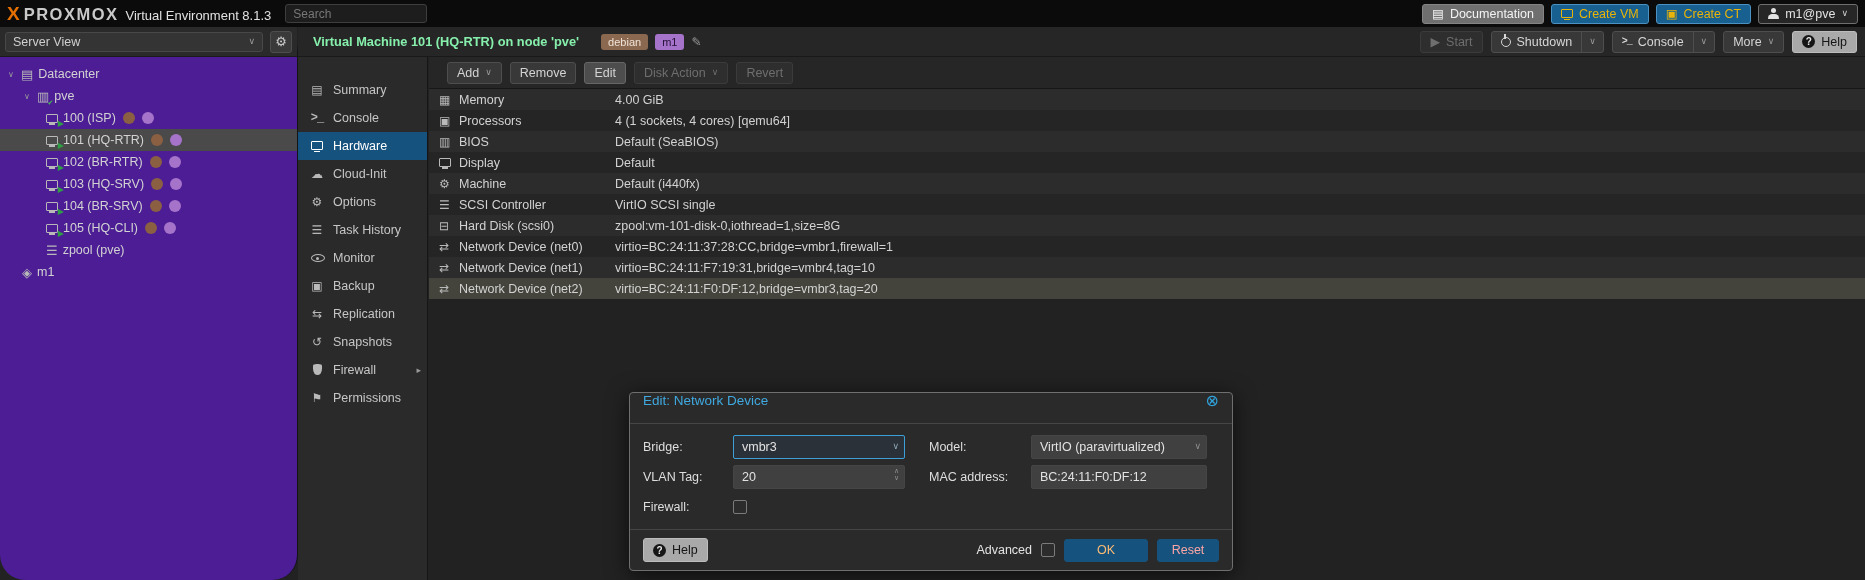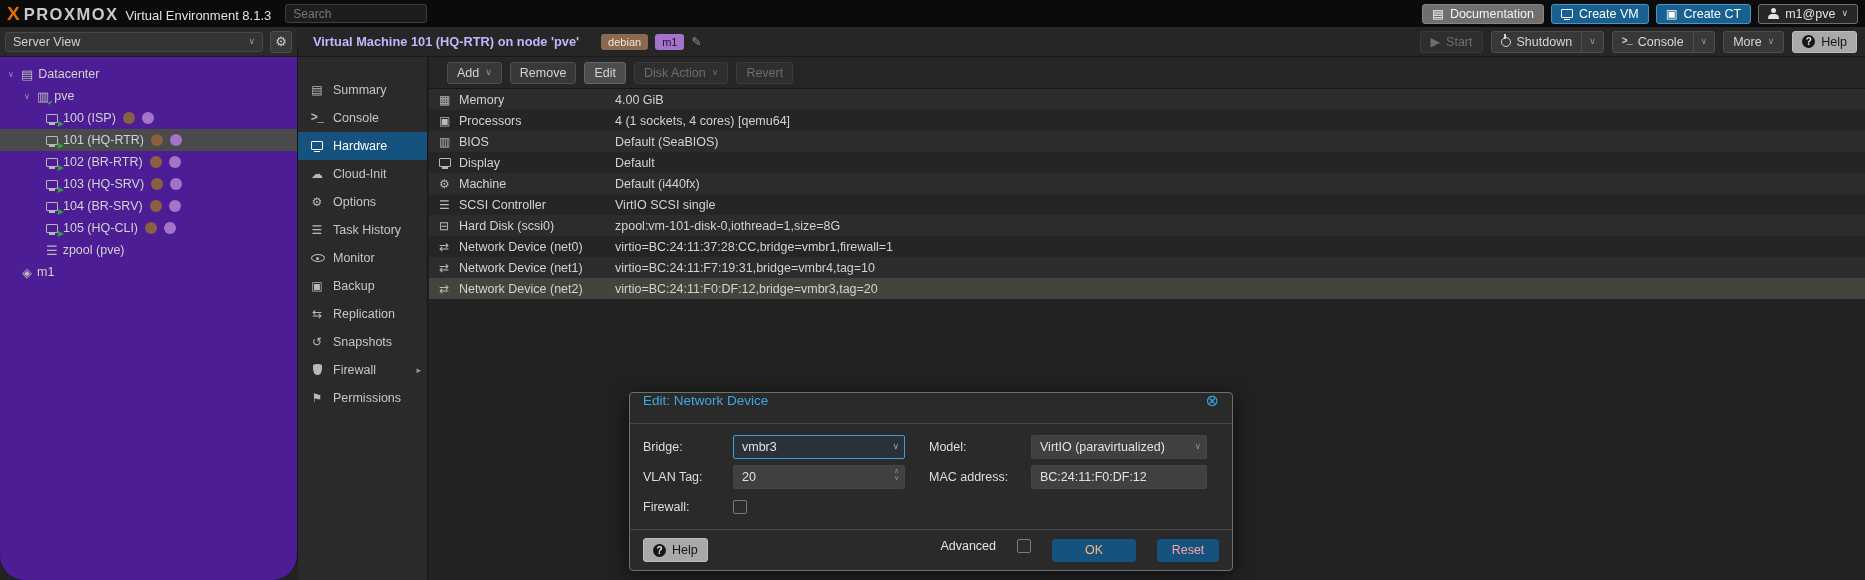--- a/index.html
+++ b/index.html
@@ -18,21 +18,21 @@
             border-radius:3px; color:#cfcfcf; padding:0 7px; font-size:12px; outline:none;
             font-family:"Liberation Sans",sans-serif; }
   .search::placeholder { color:#787878; }
   .topbar-spacer { flex:1; }
   .tb-btns { display:flex; gap:7px; align-items:center; }
 
   .btn { display:inline-flex; align-items:center; justify-content:center; gap:6px; height:20px;
          padding:0 9px; border-radius:3px; font-size:12.5px; cursor:pointer; white-space:nowrap;
          background:#383838; border:1px solid #4e4e4e; color:#d4d4d4; }
   .btn-gray  { background:#6f6f6f; border-color:#848484; color:#f4f4f4; }
-  .btn-blue  { background:#17608f; border-color:#4b91c1; color:#ffffff; }
+  .btn-blue  { background:#17608f; border-color:#4b91c1; color:#eab308; }
   .btn-dark  { background:#262626; border-color:#6f6f6f; color:#e2e2e2; }
   .btn-light { background:#a9a9a9; border-color:#bdbdbd; color:#161616; }
   .btn-disabled { color:#6e6e6e; background:#2e2e2e; border-color:#3b3b3b; }
   .chev { font-size:9px; color:#9a9a9a; line-height:1; }
   .btn-blue .chev, .btn-dark .chev { color:#cfcfcf; }
   .sbtn { display:inline-flex; align-items:stretch; height:22px; border:1px solid #4e4e4e;
           border-radius:3px; background:#383838; overflow:hidden; }
   .sbtn .seg { display:flex; align-items:center; gap:6px; padding:0 9px; }
   .sbtn .seg-chev { display:flex; align-items:center; padding:0 7px; border-left:1px solid #4e4e4e; }
 
@@ -52,21 +52,21 @@
   .t-arrow { font-size:8px; color:#9a9a9a; width:10px; text-align:center; }
   .t-ico { color:#b9b9b9; font-size:13px; line-height:1; position:relative; }
   .lvl0 { padding-left:6px; } .lvl1 { padding-left:22px; } .lvl2 { padding-left:46px; }
   .dot { width:12px; height:12px; border-radius:50%; display:inline-block; margin-left:2px; }
   .badge-check { position:absolute; right:-4px; bottom:-3px; font-size:7px; color:#3fbf4f; }
   .badge-play { position:absolute; right:-6px; bottom:-3px; font-size:8px; color:#2f9e44; }
 
   
   .vm-header { position:absolute; left:298px; top:27px; right:0; height:30px; background:#262626;
                border-bottom:1px solid #191919; display:flex; align-items:center; padding:0 8px 0 15px; }
-  .vm-title { font-weight:bold; color:#c4b5fd; font-size:12.8px; white-space:nowrap; }
+  .vm-title { font-weight:bold; color:#86efac; font-size:12.8px; white-space:nowrap; }
   .tagpill { height:16px; display:inline-flex; align-items:center; padding:0 7px; border-radius:3px;
              font-size:11px; margin-left:7px; }
   .tag-debian { background:#8b6950; color:#f0e3d7; margin-left:22px; }
   .tag-m1 { background:#a673ca; color:#231036; }
   .pencil { color:#9a9a9a; font-size:12px; margin-left:7px; }
   .vm-actions { margin-left:auto; display:flex; gap:8px; align-items:center; }
 
   
   .nav-panel { position:absolute; left:298px; top:57px; width:130px; bottom:0; background:#2a2a2a;
                border-right:1px solid #161616; padding-top:19px; }
@@ -132,21 +132,21 @@
   .dinput { width:100%; height:100%; background:#404040; border:1px solid #454545; border-radius:2px;
             color:#e2e2e2; padding:0 8px; font-size:12.5px; font-family:"Liberation Sans",sans-serif; outline:none; }
   .focused .dinput { border-color:#3c9fd8; background:#2b3138; }
   .f-chev { position:absolute; right:6px; top:6px; font-size:9px; color:#8fa7b8; pointer-events:none; }
   .f-spin { position:absolute; right:6px; top:2px; display:flex; flex-direction:column; line-height:1;
             color:#8f8f8f; font-size:7px; }
   .cbox { width:14px; height:14px; background:#2c2c2c; border:1px solid #7b7b7b; border-radius:2px;
           display:inline-block; }
   .dlg-footer { position:absolute; left:0; right:0; bottom:0; height:41px; border-top:1px solid #454545;
                 display:flex; align-items:center; padding:0 13px; }
-  .dlg-footer .right { margin-left:auto; display:flex; align-items:flex-start; gap:21px; }
+  .dlg-footer .right { margin-left:auto; display:flex; align-items:center; gap:9px; }
   .btn-ok { background:#15537e; border-color:#15537e; color:#fdba74; width:84px; height:23px; }
   .btn-reset { background:#15537e; border-color:#15537e; color:#fca5a5; width:62px; height:23px; }
   .adv-label { color:#e3e3e3; }
 </style>
 </head>
 <body>
 
 <div class="app">
 
   <div class="topbar">

